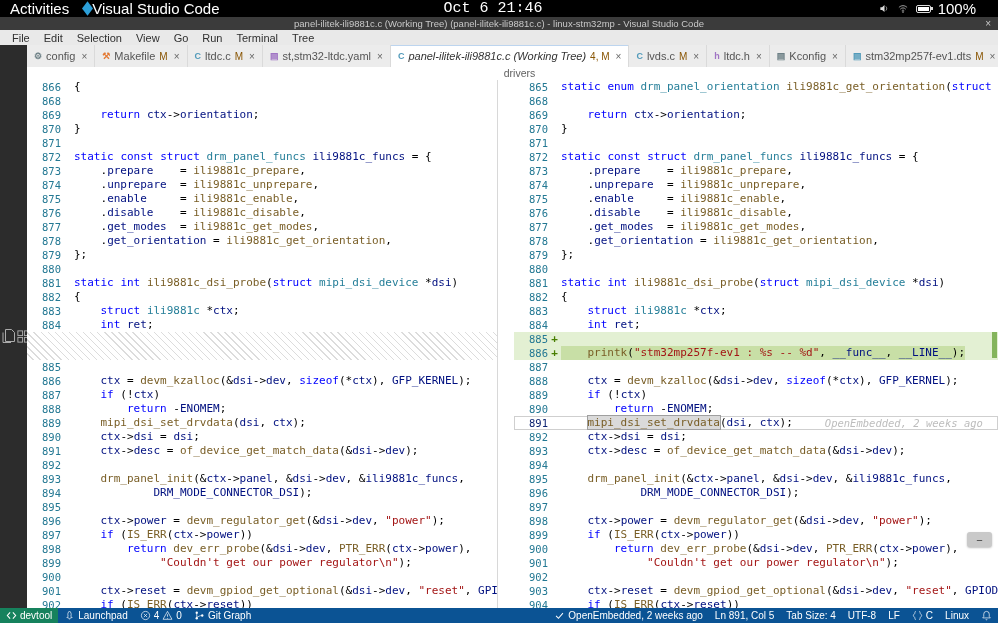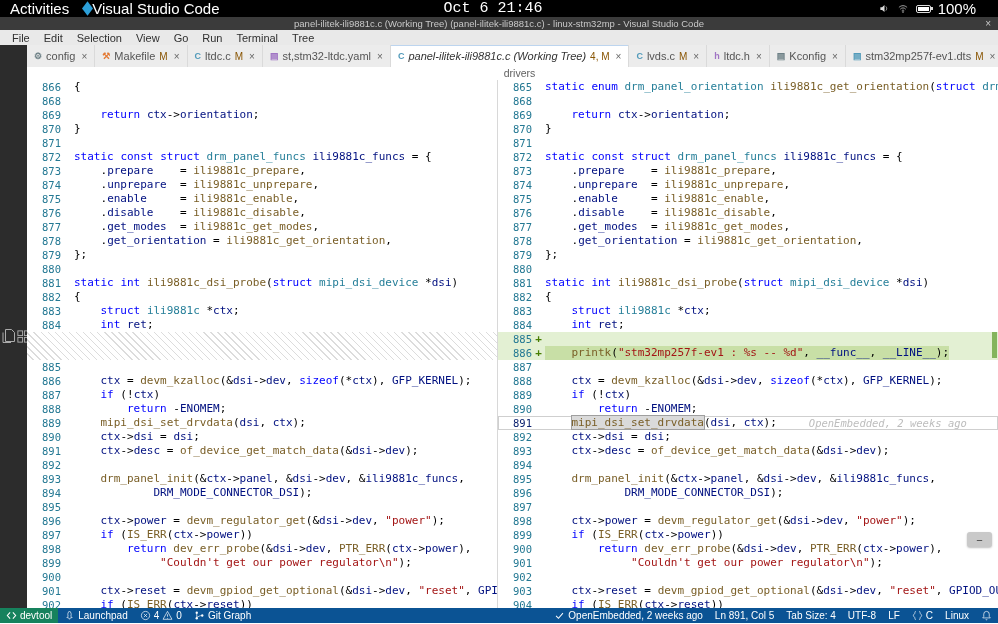--- a/index.html
+++ b/index.html
@@ -60,21 +60,21 @@
     font-size:10.5px; color:#616161; padding-left:14px; gap:4px;flex-direction:column; }
   .crumb { cursor:pointer; }
   .crumb-sep { color:#9a9a9a; }
   .crumb-cicon { color:#519aba; font-weight:bold; font-size:9px; }
   .crumb-sym { color:#652d90; font-size:9px; }
 
   
   .editor { flex:1; display:flex; position:relative; overflow:hidden; background:#fff; }
   .pane { overflow:hidden; background:#fff; }
   .pleft { width:470px; flex:none; }
-  .pright { flex:1; border-left:1px solid #d8d8d8; }
+  .pright { flex:1; border-left:1px solid #d8d8d8;padding-left:16px; }
 
   .crow { display:flex; height:14px; line-height:14px; white-space:pre;
     font-family:"DejaVu Sans Mono",monospace; font-size:11px; color:#000;
     width:max-content; min-width:100%; }
   .ln { width:34px; flex:none; text-align:right; color:#237893; font-size:10.5px; }
   .pm { width:13px; flex:none; text-align:center; color:#487e02; font-weight:bold; }
   .txt { flex:none; }
   .crow.add { background:#e3f0d3; }
   .crow.addstrong .txt { background:#c8dfa6; }
   .crow.cur { box-shadow: inset 0 0 0 1px #cfcfcf; }

